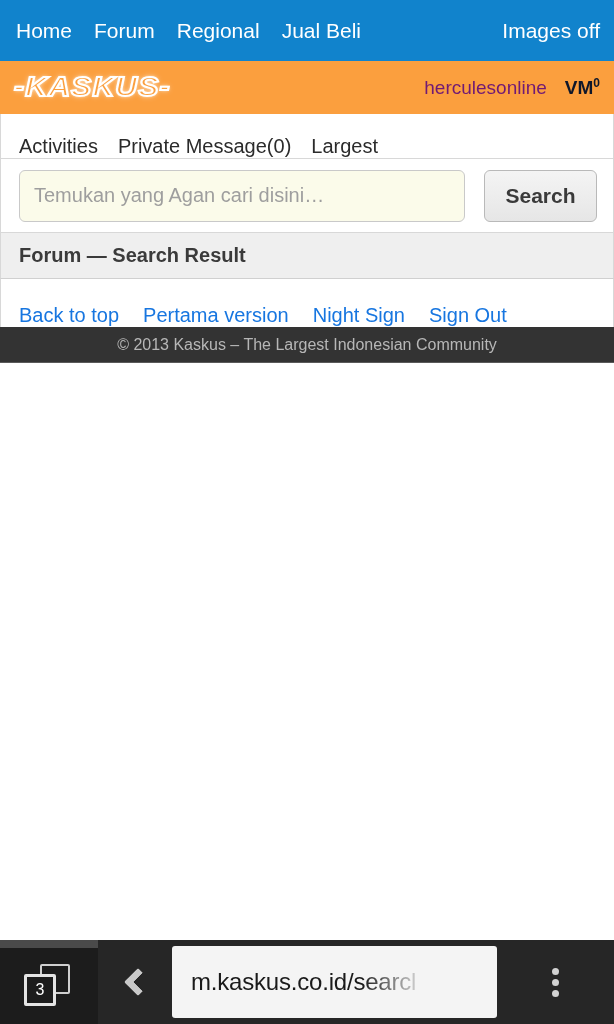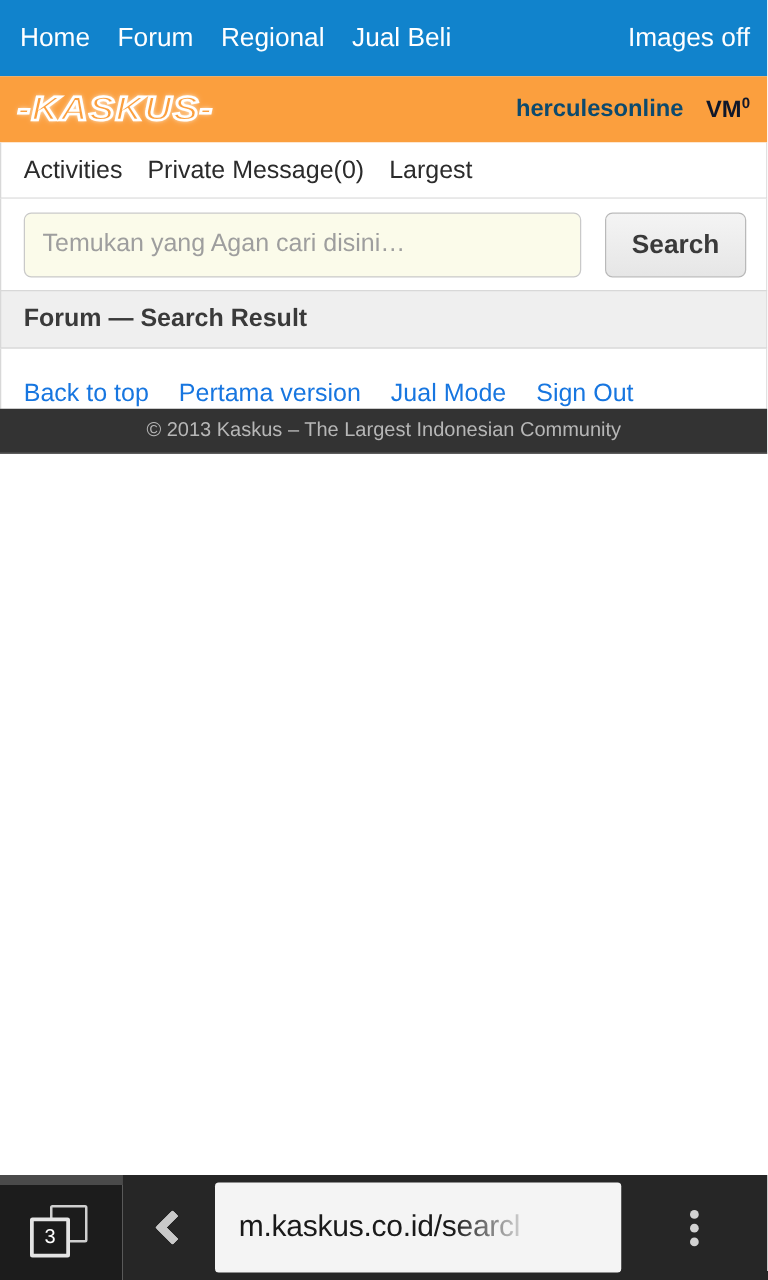--- a/index.html
+++ b/index.html
@@ -65,43 +65,43 @@
     text-shadow:
        0 0 3px rgba(255,255,255,0.95),
        0 0 6px rgba(255,255,255,0.6);
     transform: scaleX(1.12);
     transform-origin: left center;
     margin-left: 4px;
     white-space: nowrap;
   }
   .brandbar .spacer { flex: 1; }
   .user {
-    color: #0c4a6e;
+    color: #701a75;
     font-size: 19px;
-    font-weight: bold;
+    font-weight: normal;
     margin-right: 18px;
     white-space: nowrap;
   }
   .vm {
     color: #0f172a;
     font-size: 19px;
     font-weight: bold;
     white-space: nowrap;
   }
   .vm sup { font-size: 12px; font-weight: bold; }
 
   
   .subnav {
     height: 45px;
     background: #ffffff;
     border-bottom: 1px solid #d8d8d8;
     border-left: 1px solid #d8d8d8;
     border-right: 1px solid #d8d8d8;
     display: flex;
-    align-items: center;
+    align-items: flex-end;
     padding-left: 18px;
   }
   .subnav a {
     color: #2b2b2b;
     font-size: 20px;
     text-decoration: none;
     margin-right: 20px;
     white-space: nowrap;
   }
 
@@ -357,21 +357,21 @@
     </div>
 
     <div class="sec-header">
       <span class="title">Forum — Search Result</span>
     </div>
 
 
     <div class="footlinks">
       <a href="#">Back to top</a>
       <a href="#">Pertama version</a>
-      <a href="#">Jual Mode</a>
+      <a href="#">Night Sign</a>
       <a href="#">Sign Out</a>
     </div>
 
     <div class="copyright">© 2013 Kaskus – The Largest Indonesian Community</div>
 
     <div class="page-rest"></div>
   </div>
 
   <div id="chrome">
 

